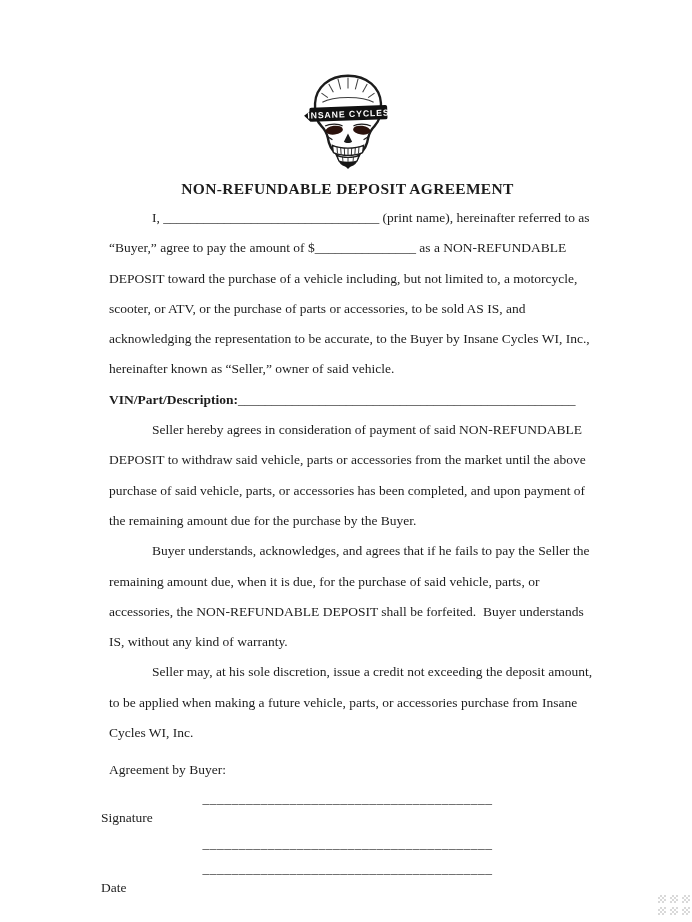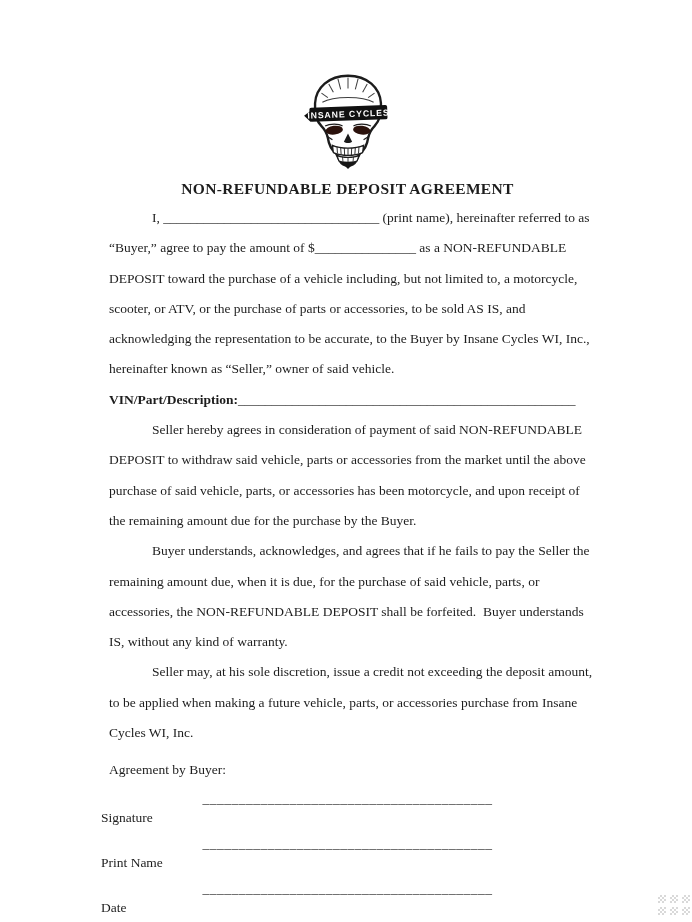--- a/index.html
+++ b/index.html
@@ -142,41 +142,40 @@
     <p class="line">“Buyer,” agree to pay the amount of $_______________ as a NON-REFUNDABLE</p>
     <p class="line">DEPOSIT toward the purchase of a vehicle including, but not limited to, a motorcycle,</p>
     <p class="line">scooter, or ATV, or the purchase of parts or accessories, to be sold AS IS, and</p>
     <p class="line">acknowledging the representation to be accurate, to the Buyer by Insane Cycles WI, Inc.,</p>
     <p class="line">hereinafter known as “Seller,” owner of said vehicle.</p>
 
     <p class="line"><span class="vin-label">VIN/Part/Description:</span><span>__________________________________________________</span></p>
 
     <p class="line indent">Seller hereby agrees in consideration of payment of said NON-REFUNDABLE</p>
     <p class="line">DEPOSIT to withdraw said vehicle, parts or accessories from the market until the above</p>
-    <p class="line">purchase of said vehicle, parts, or accessories has been motorcycle, and upon receipt of</p>
+    <p class="line">purchase of said vehicle, parts, or accessories has been completed, and upon payment of</p>
     <p class="line">the remaining amount due for the purchase by the Buyer.</p>
 
     <p class="line indent">Buyer understands, acknowledges, and agrees that if he fails to pay the Seller the</p>
     <p class="line">remaining amount due, when it is due, for the purchase of said vehicle, parts, or</p>
     <p class="line">accessories, the NON-REFUNDABLE DEPOSIT shall be forfeited.  Buyer understands</p>
     <p class="line">IS, without any kind of warranty.</p>
 
     <p class="line indent">Seller may, at his sole discretion, issue a credit not exceeding the deposit amount,</p>
     <p class="line">to be applied when making a future vehicle, parts, or accessories purchase from Insane</p>
     <p class="line">Cycles WI, Inc.</p>
 
     <p class="line agreement">Agreement by Buyer:</p>
 
     <div class="sig-group">
       <p class="sig-line">________________________________________</p>
       <p class="sig-label">Signature</p>
     </div>
     <div class="sig-group">
       <p class="sig-line">________________________________________</p>
-      <p class="sig-label">Print Name</p>
     </div>
     <div class="sig-group">
       <p class="sig-line">________________________________________</p>
       <p class="sig-label">Date</p>
     </div>
   </div>
 
   <div class="corner-artifact">
     <div class="checker-tile"></div>
     <div class="checker-tile"></div>

